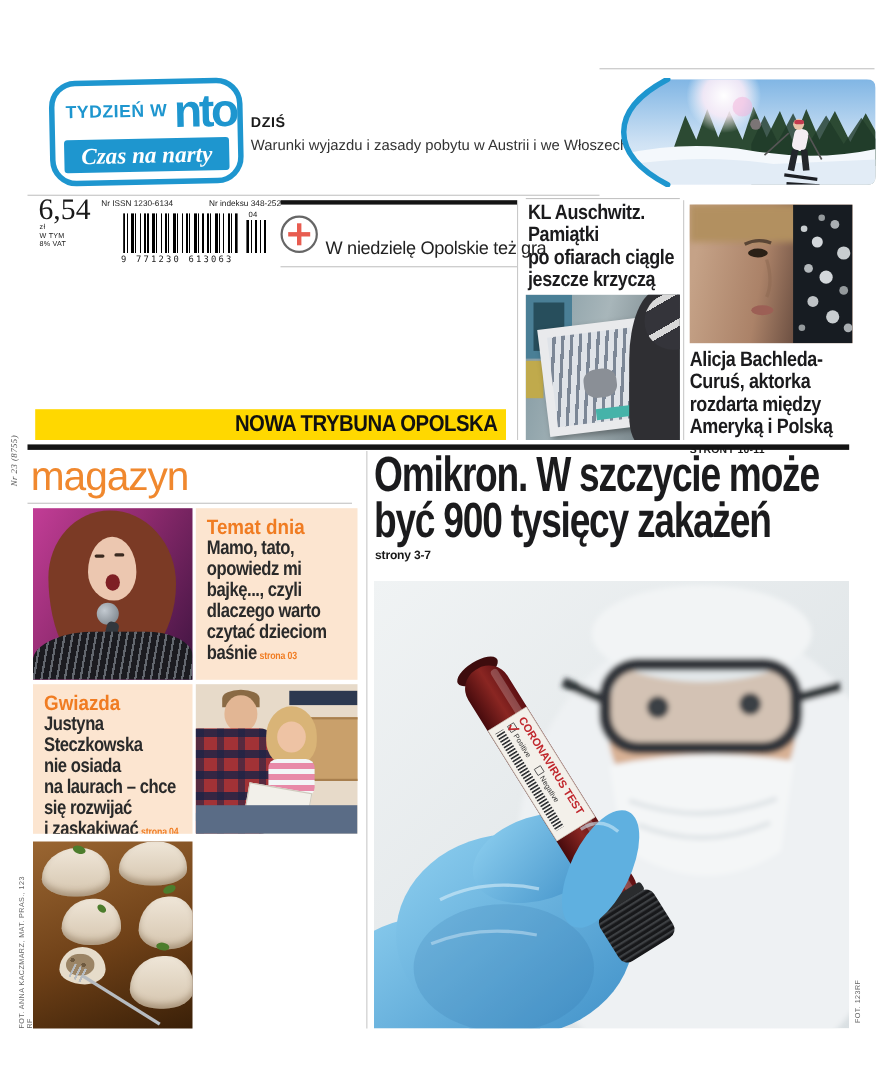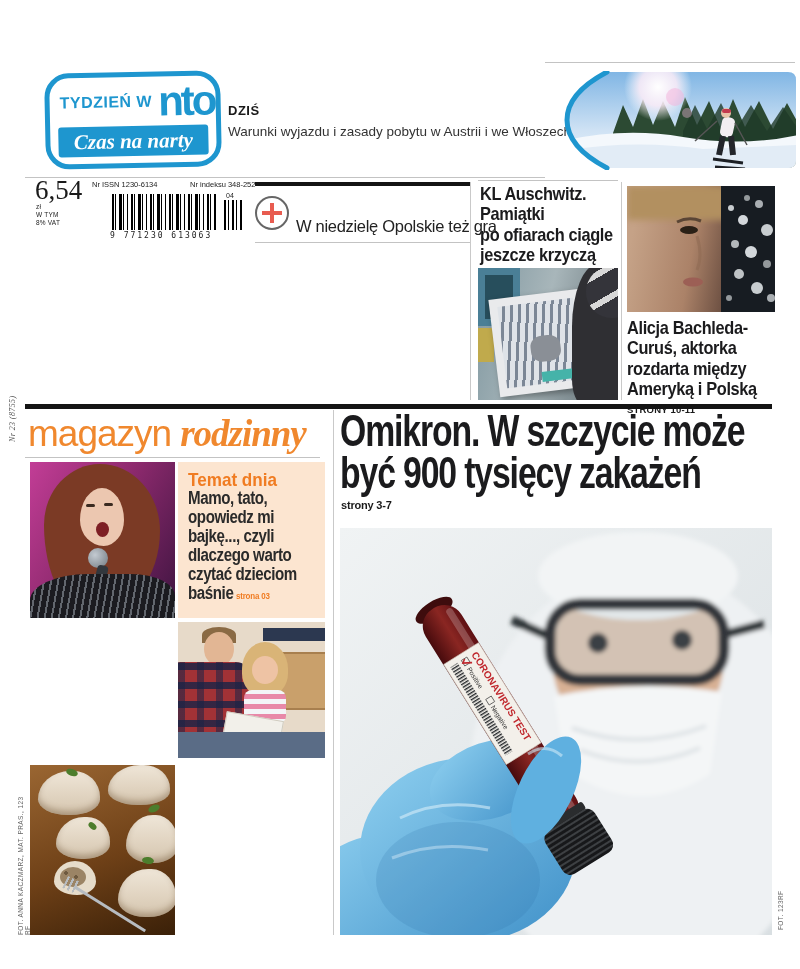--- a/index.html
+++ b/index.html
@@ -244,20 +244,23 @@
     <span class="wosp-plus-v"></span>
     <span class="wosp-plus-h"></span>
   </div>
   <div class="abs wosp-text">
     <span style="display:block;margin-top:25px;">W niedzielę Opolskie też gra</span>
   </div>
   <div class="abs hline wosp-underline"></div>
   <div class="abs hline" style="left:25px;top:177px;width:520px;"></div>
 
   <div class="abs masthead">
+    <div class="mast-strip">
+      <span class="mast-title">NOWA TRYBUNA OPOLSKA</span>
+    </div>
   </div>
 
   <div class="abs vline" style="left:470px;top:182px;height:218px;"></div>
   <div class="abs hline" style="left:478px;top:180px;width:140px;"></div>
   <div class="abs ausch-text">
     <div class="news-head">
       <span>KL Auschwitz.</span>
       <span>Pamiątki</span>
       <span>po ofiarach ciągle</span>
       <span>jeszcze krzyczą</span>
@@ -313,21 +316,20 @@
       <span>Ameryką i Polską</span>
     </div>
     <div class="news-ref">STRONY 10-11</div>
   </div>
   <div class="abs vtext credit-bach"></div>
 
   <div class="abs blackbar main-divider"></div>
 
   <div class="abs mag-title">
     <span class="mag-title-reg">magazyn</span>
-    <span class="mag-title-it">rodzinny</span>
   </div>
   <div class="abs hline mag-underline"></div>
   <div class="abs vline" style="left:333px;top:410px;height:525px;"></div>
 
   <div class="abs photo1">
     <div class="sing-hair"></div>
     <div class="sing-face"></div>
     <span class="sing-eye" style="left:56px;top:42px;"></span>
     <span class="sing-eye" style="left:74px;top:41px;"></span>
     <div class="sing-mouth"></div>
@@ -339,20 +341,29 @@
   <div class="abs peach box1">
     <div class="kicker">Temat dnia</div>
     <span class="pline">Mamo, tato,</span>
     <span class="pline">opowiedz mi</span>
     <span class="pline">bajkę..., czyli</span>
     <span class="pline">dlaczego warto</span>
     <span class="pline">czytać dzieciom</span>
     <span class="pline"><span>baśnie</span><span class="pref">strona 03</span></span>
   </div>
 
+  <div class="abs peach box2">
+    <div class="kicker">Gwiazda</div>
+    <span class="pline">Justyna</span>
+    <span class="pline">Steczkowska</span>
+    <span class="pline">nie osiada</span>
+    <span class="pline">na laurach – chce</span>
+    <span class="pline">się rozwijać</span>
+    <span class="pline"><span>i zaskakiwać</span><span class="pref">strona 04</span></span>
+  </div>
 
   <div class="abs photo2">
     <div class="fam-shelf"></div>
     <div class="fam-dresser"></div>
     <div class="fam-dad-hair"></div>
     <div class="fam-dad-head"></div>
     <div class="fam-dad-shirt"></div>
     <div class="fam-girl-hair"></div>
     <div class="fam-girl-face"></div>
     <div class="fam-girl-top"></div>

